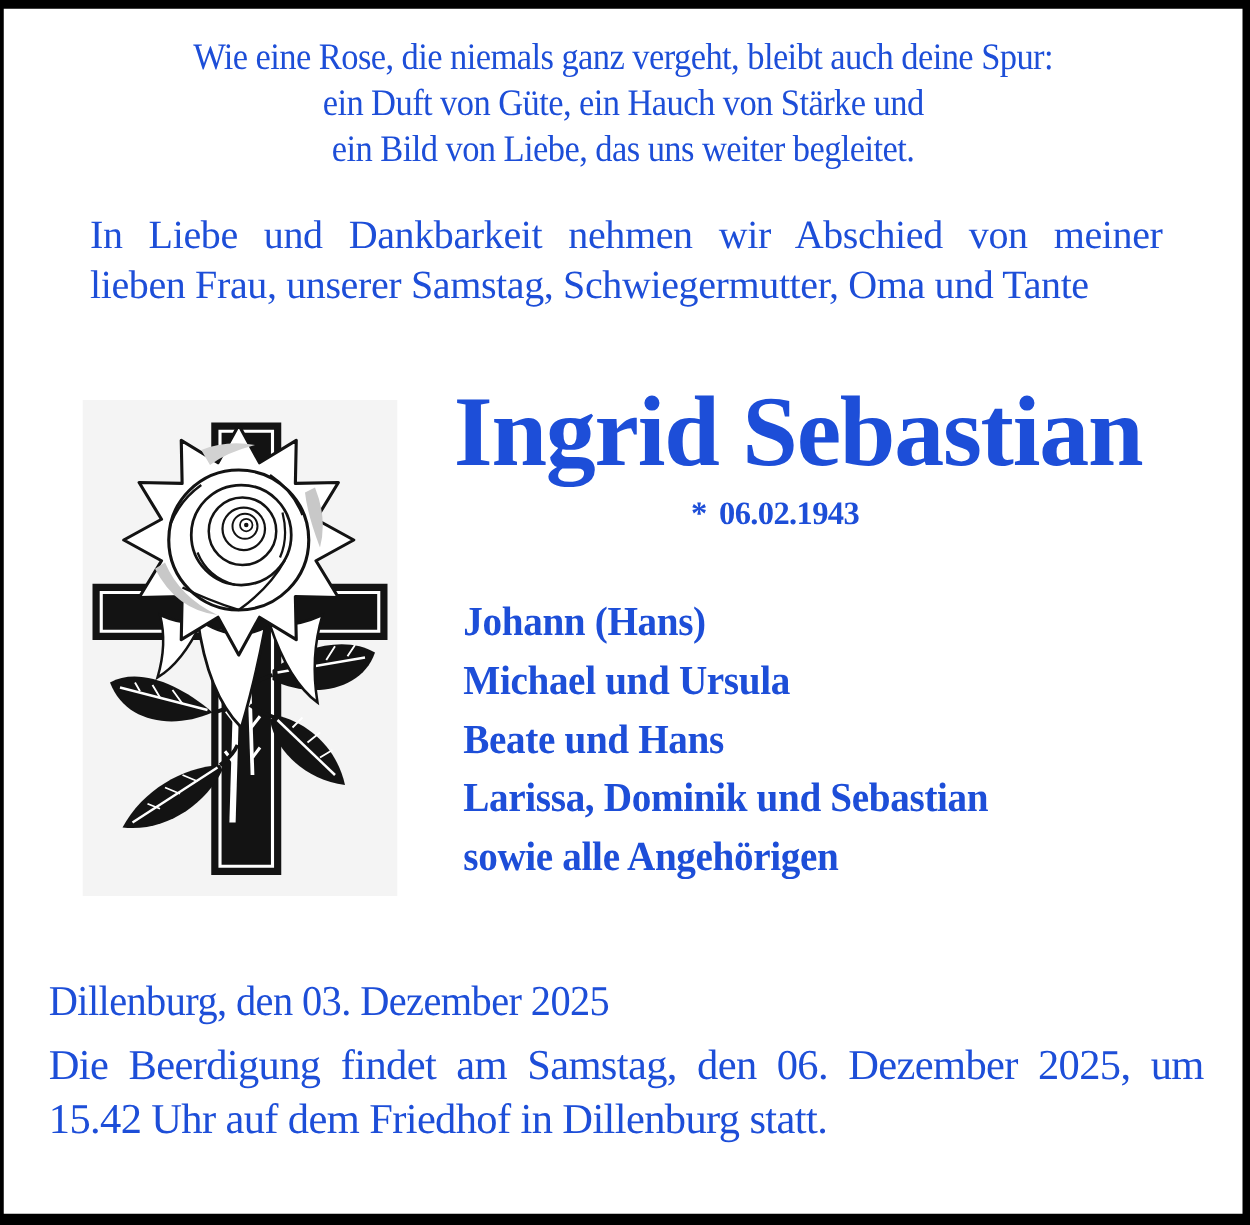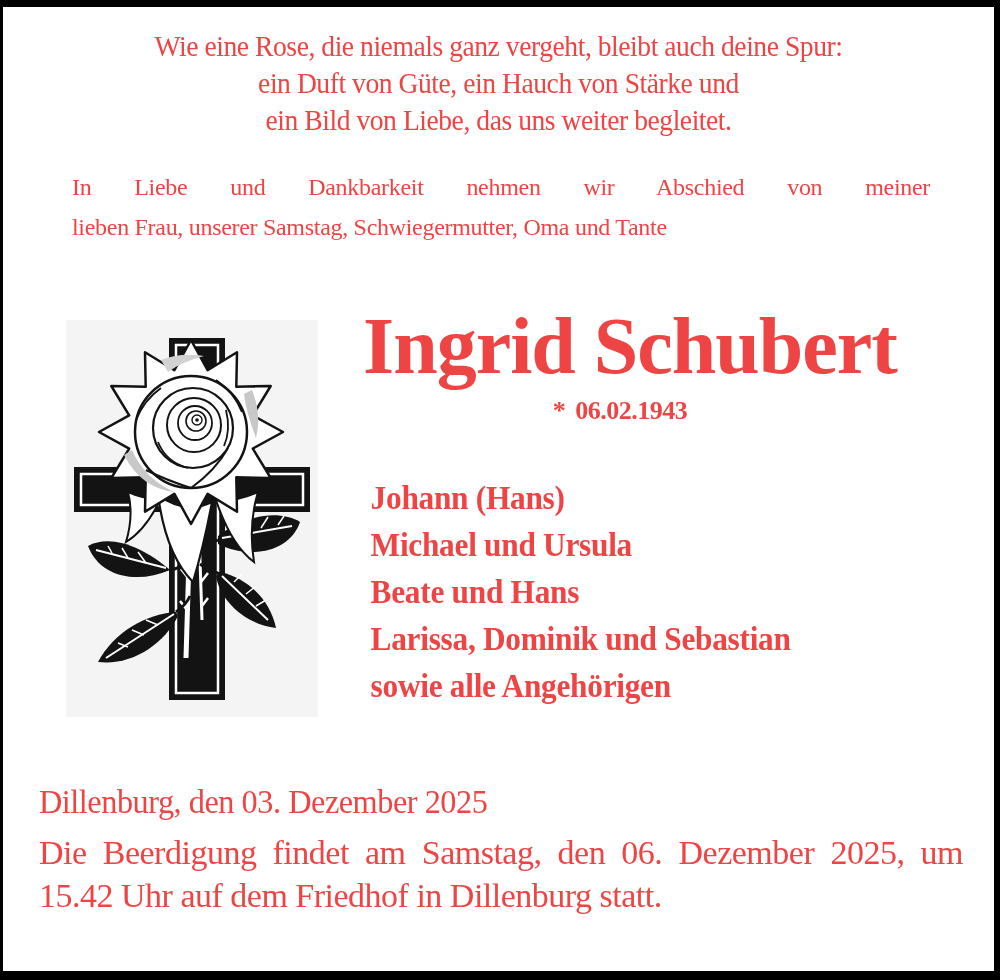--- a/index.html
+++ b/index.html
@@ -4,32 +4,32 @@
 <style>
   html,body{margin:0;padding:0;background:#ffffff;}
   .page{
     position:relative;
     width:1000px;height:980px;
     box-sizing:border-box;
     background:#ffffff;
     border-style:solid;border-color:#000;
     border-width:7px 6px 9px 3px;
     font-family:"Liberation Serif","DejaVu Serif",serif;
-    color:#ef4444;
+    color:#1d4ed8;
     overflow:hidden;
   }
   .poem{
     position:absolute;top:20px;left:0;right:0;
     text-align:center;
     font-size:30px;line-height:37px;letter-spacing:-0.5px;
     transform:scaleX(0.92);transform-origin:center top;
   }
   .intro{
     position:absolute;top:160px;left:69px;width:858px;
-    font-size:24px;line-height:40px;letter-spacing:-0.3px;
+    font-size:32px;line-height:40px;letter-spacing:-0.3px;
   }
   .intro .l1{text-align:justify;text-align-last:justify;}
   .illustration{
     position:absolute;left:63px;top:313px;width:252px;height:397px;
   }
   .right-col{position:absolute;left:360px;top:298px;width:514px;}
   .name{
     font-size:80px;font-weight:bold;line-height:82px;
     text-align:center;letter-spacing:-1px;white-space:nowrap;
   }
@@ -117,21 +117,21 @@
       <path d="M92,122 Q100,142 122,148 M160,90 Q165,110 158,126" fill="none" stroke="#131313" stroke-width="1.8"></path>
       <circle cx="128" cy="105" r="27" fill="#ffffff" stroke="#131313" stroke-width="2"></circle>
       <circle cx="129" cy="103" r="17" fill="#ffffff" stroke="#131313" stroke-width="1.8"></circle>
       <circle cx="130" cy="101" r="10" fill="#ffffff" stroke="#131313" stroke-width="1.6"></circle>
       <circle cx="131" cy="100" r="5" fill="#ffffff" stroke="#131313" stroke-width="1.4"></circle>
       <circle cx="131" cy="100" r="1.8" fill="#131313"></circle>
     </svg>
   </div>
 
   <div class="right-col">
-    <div class="name">Ingrid Schubert</div>
+    <div class="name">Ingrid Sebastian</div>
     <div class="dates">
       <div><span class="sym">*</span><span>06.02.1943</span></div>
     </div>
     <div class="mourners">
       <div>Johann (Hans)</div>
       <div>Michael und Ursula</div>
       <div>Beate und Hans</div>
       <div>Larissa, Dominik und Sebastian</div>
       <div>sowie alle Angehörigen</div>
     </div>

